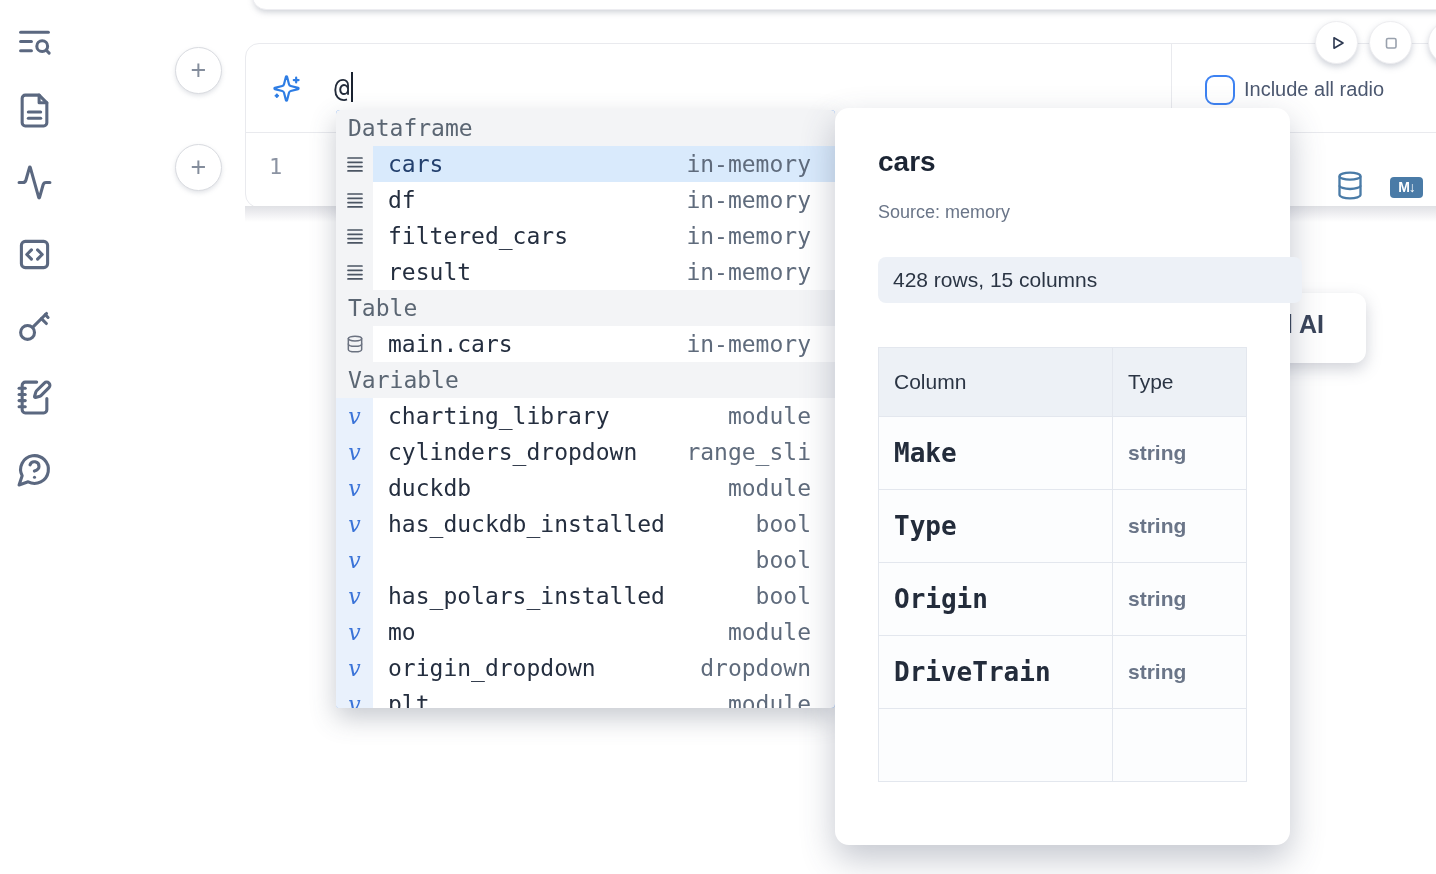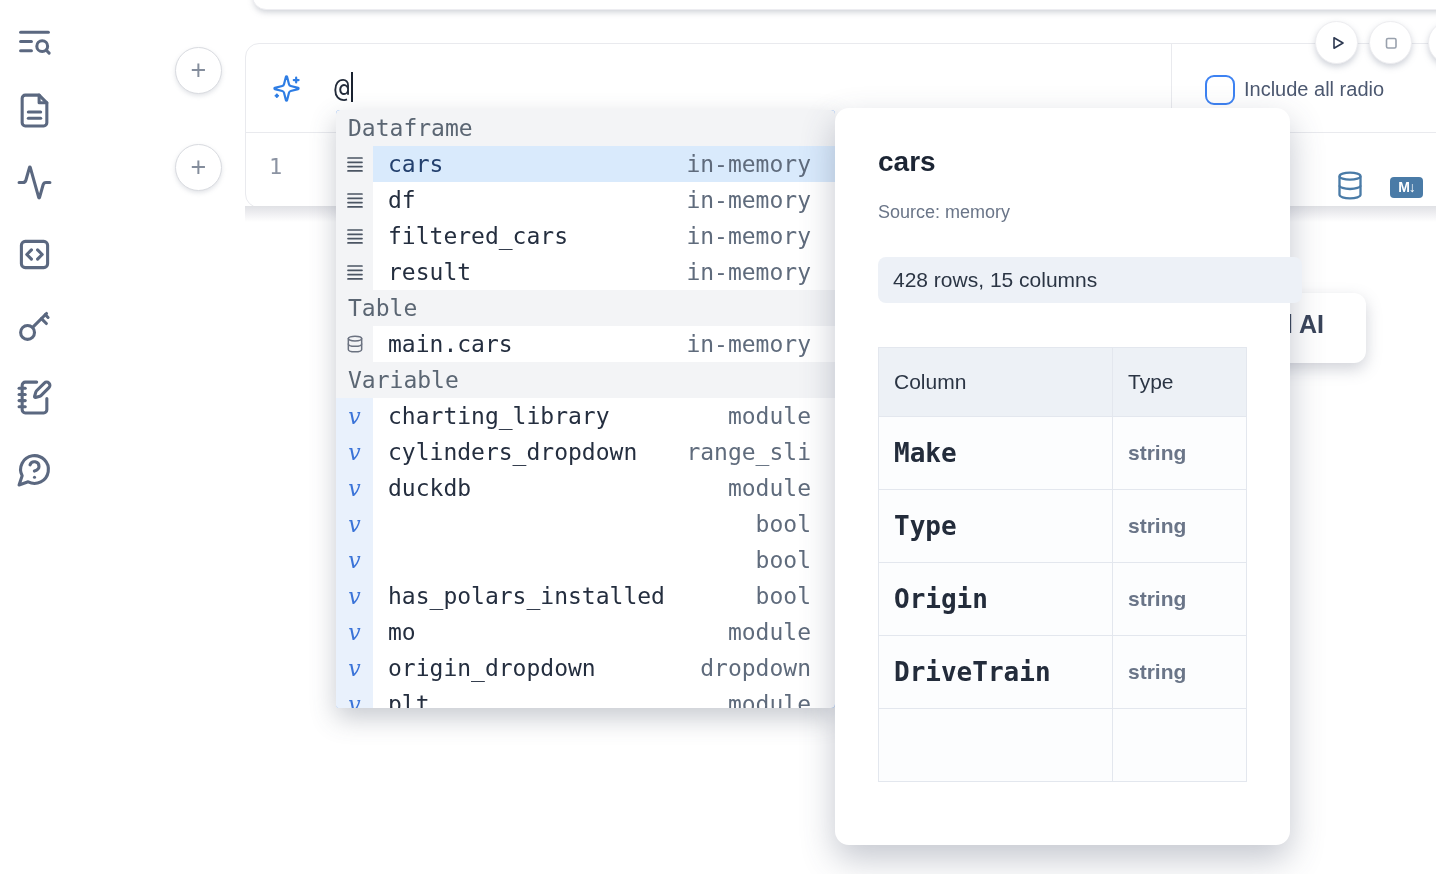--- a/index.html
+++ b/index.html
@@ -291,20 +291,21 @@
       <span class="ac-name">cylinders_dropdown</span>
       <span class="ac-type">range_sli</span>
     </div>
     <div class="ac-row">
       <span class="ac-gutter var icon-v"></span>
       <span class="ac-name">duckdb</span>
       <span class="ac-type">module</span>
     </div>
     <div class="ac-row">
       <span class="ac-gutter var icon-v"></span>
+      <span class="ac-name">has_duckdb_installed</span>
       <span class="ac-type">bool</span>
     </div>
     <div class="ac-row">
       <span class="ac-gutter var icon-v"></span>
       <span class="ac-type">bool</span>
     </div>
     <div class="ac-row">
       <span class="ac-gutter var icon-v"></span>
       <span class="ac-name">has_polars_installed</span>
       <span class="ac-type">bool</span>

